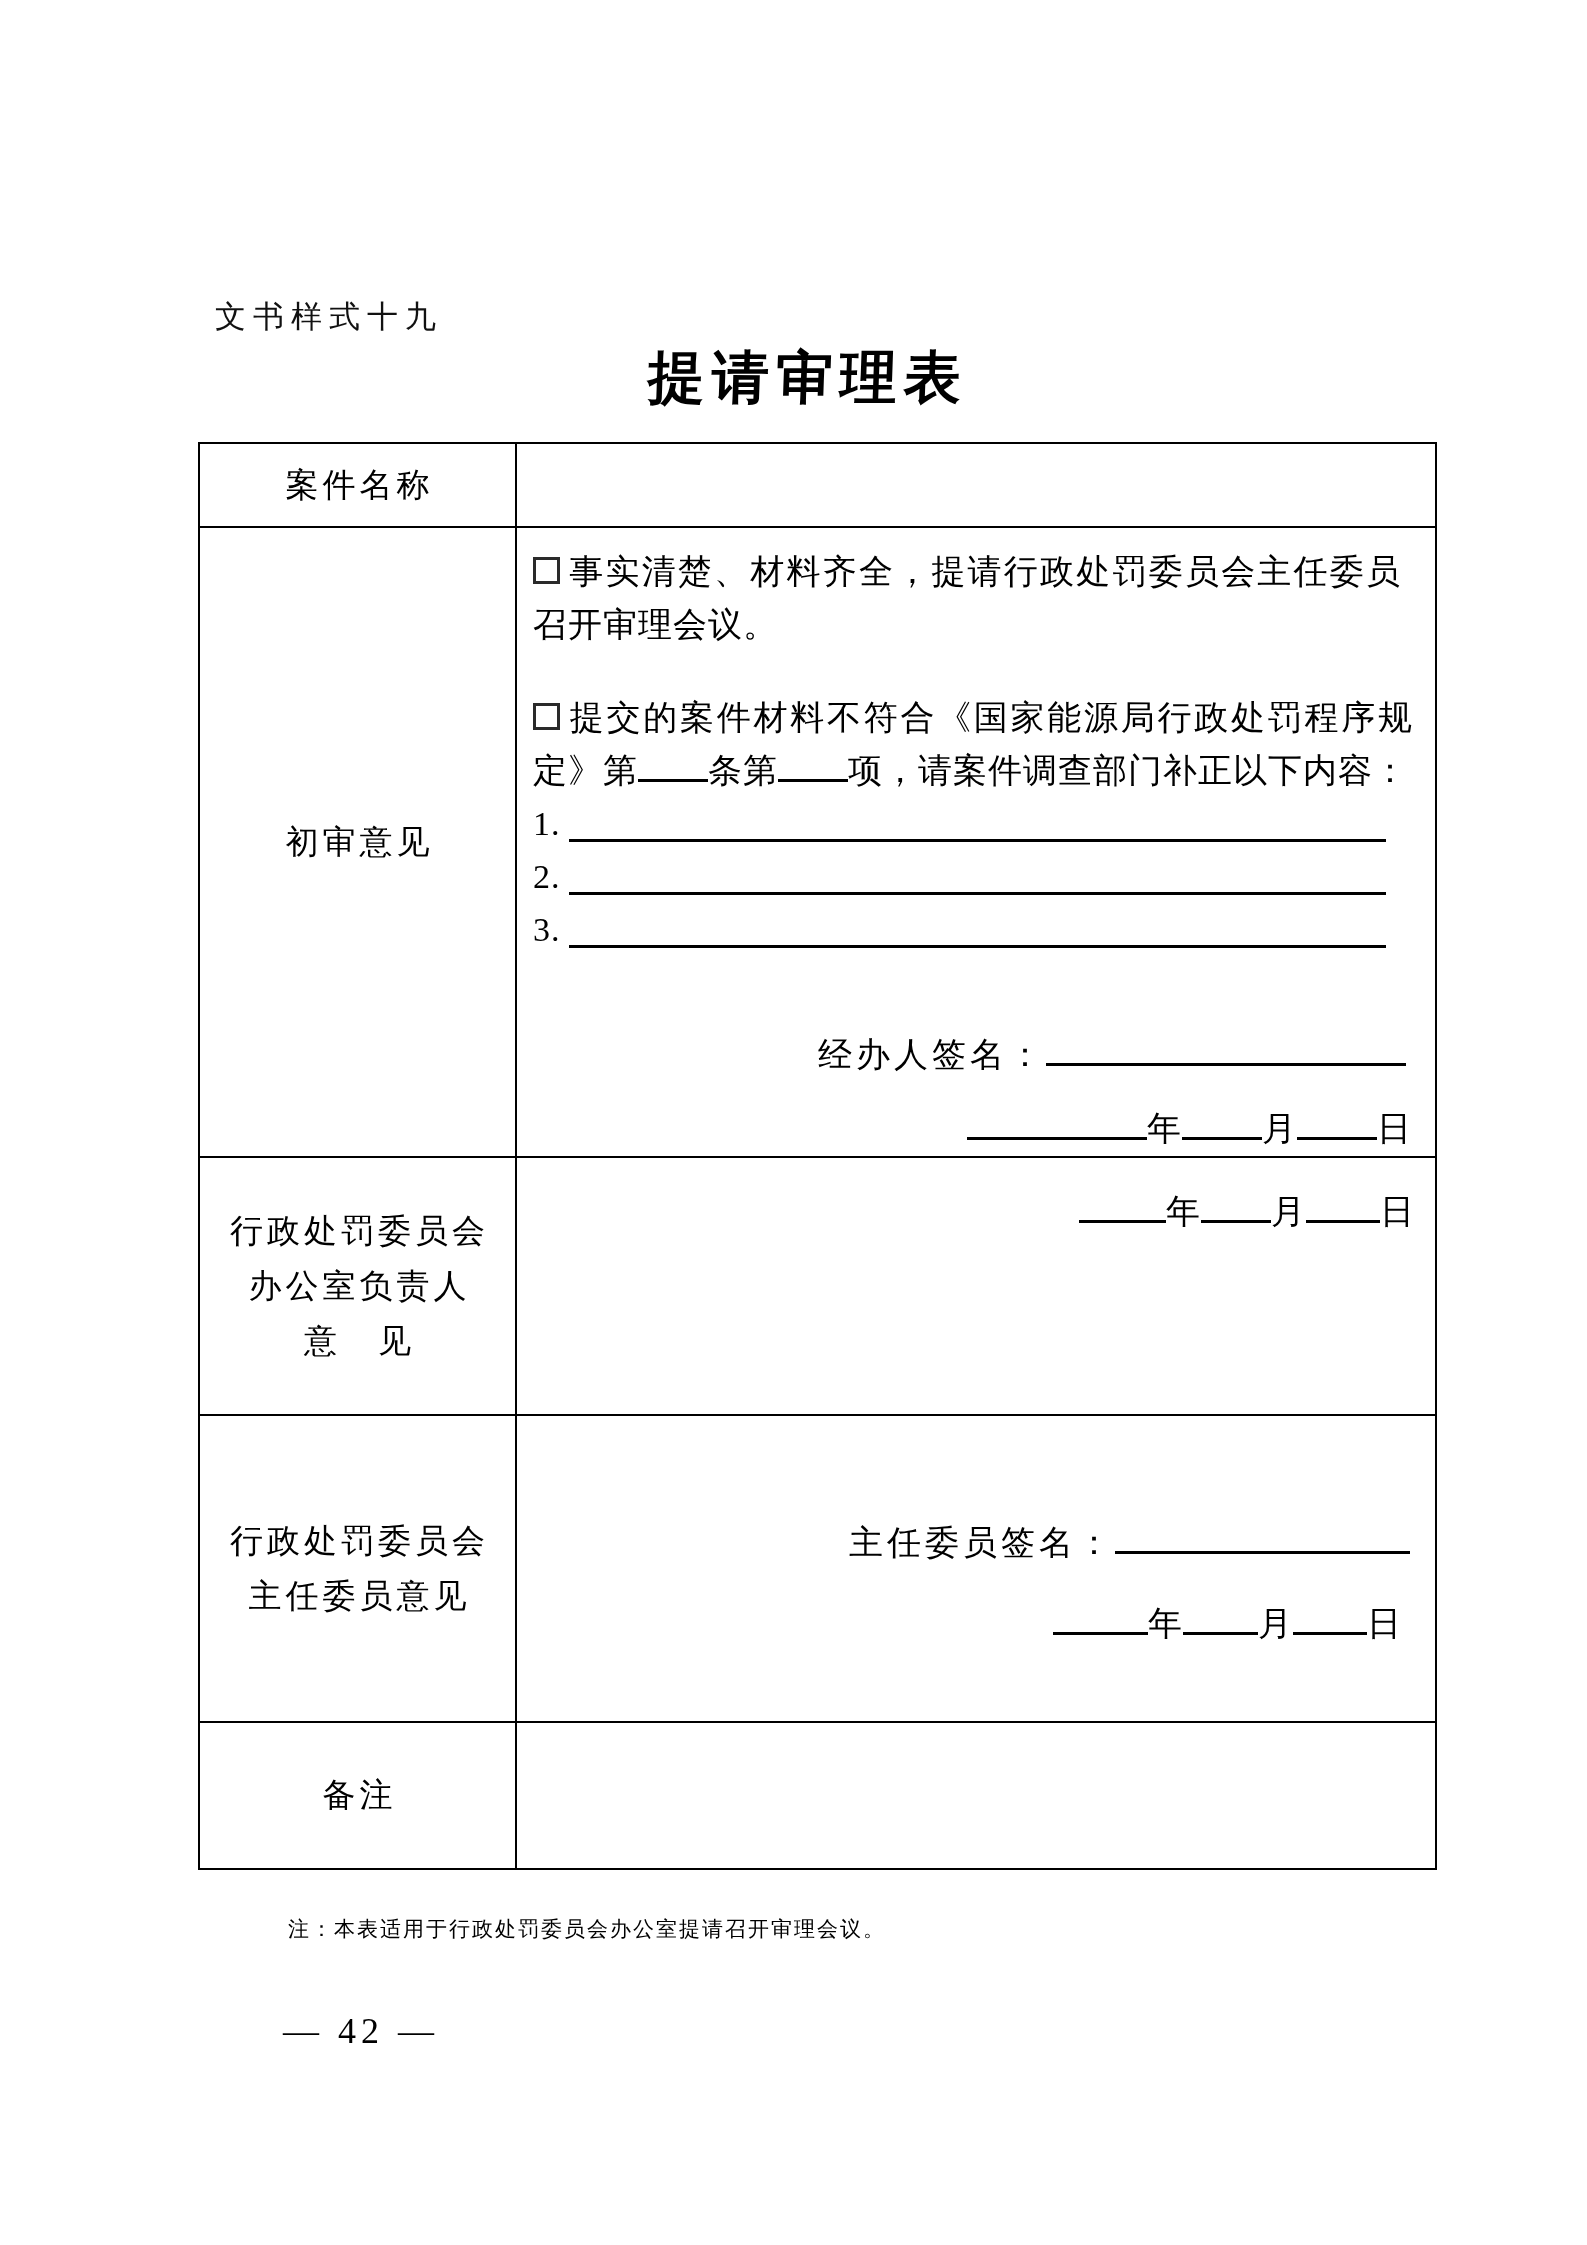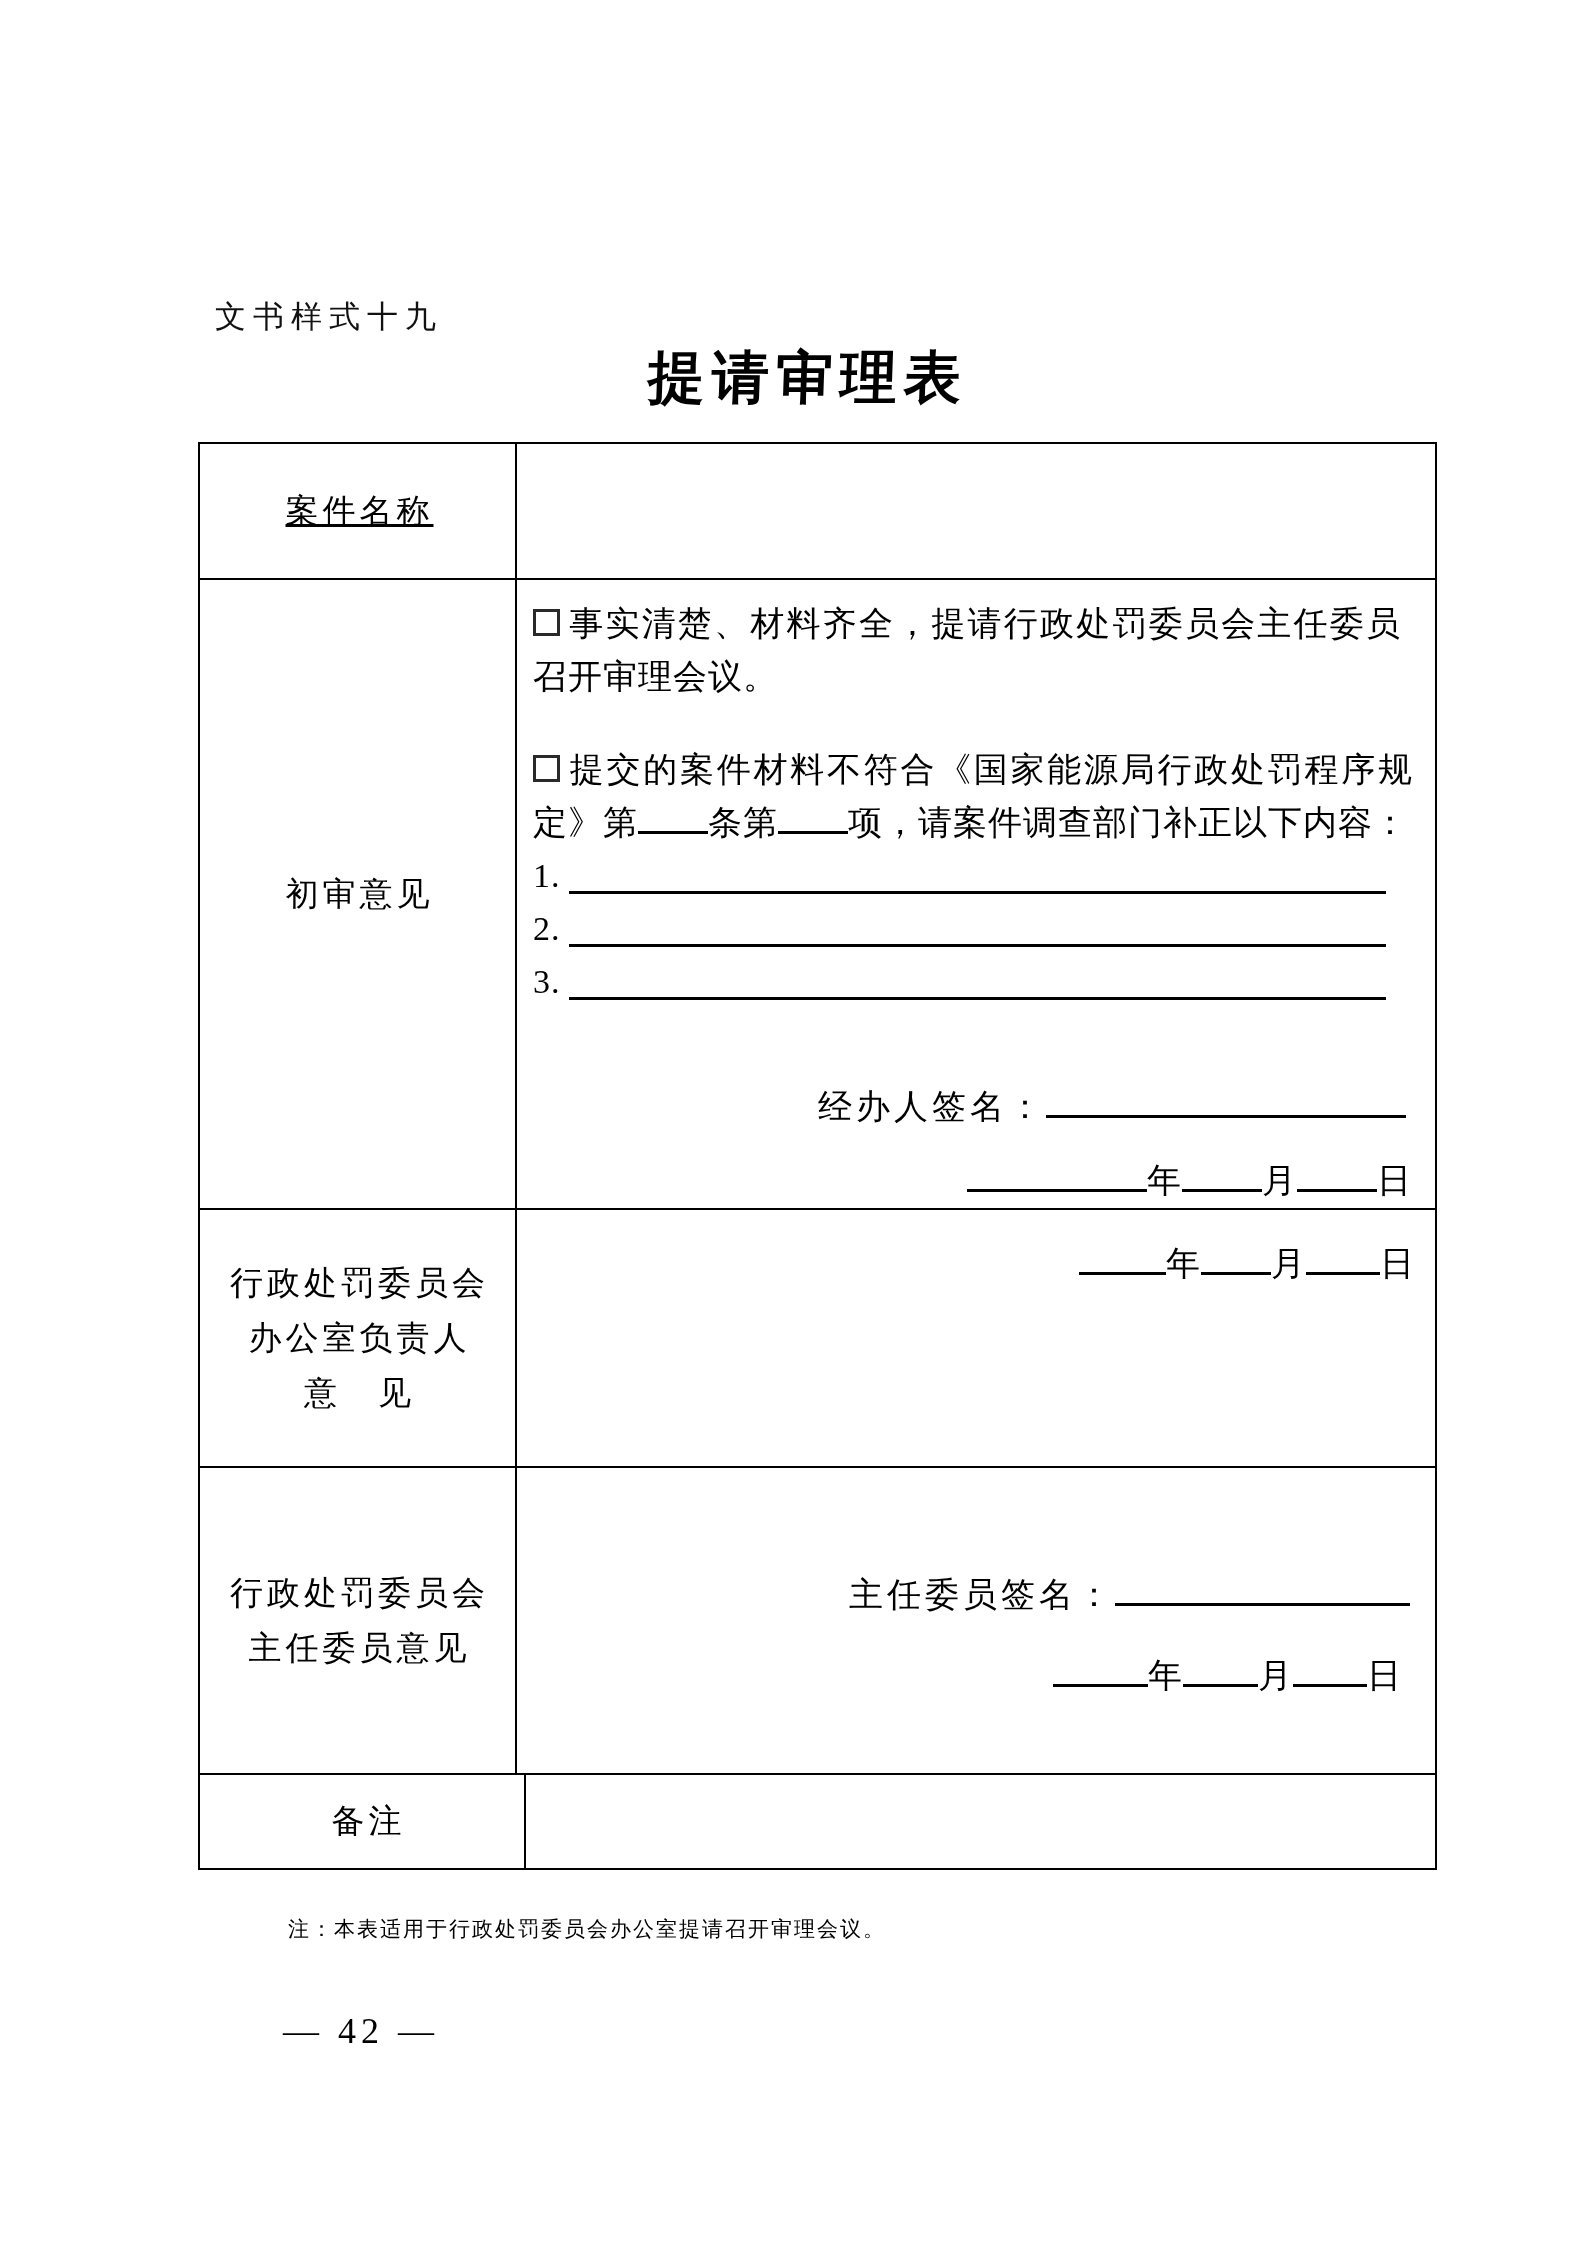--- a/index.html
+++ b/index.html
@@ -20,25 +20,25 @@
     transform:skewX(-2deg);
   }
   .form-table {
     position:absolute; left:198px; top:442px;
     width:1239px; height:1428px;
     border:2px solid #000;
     display:flex; flex-direction:column;
   }
   .trow { display:flex; border-bottom:2px solid #000; }
   .trow:last-child { border-bottom:none; }
-  .r1 { height:136px;text-decoration:underline; }
+  .r1 { height:84px; }
   .r2 { height:630px; }
   .r3 { height:258px; }
   .r4 { height:307px; }
-  .r5 { flex:1;padding-left:9px; }
+  .r5 { flex:1; }
   .lcell {
     width:317px; border-right:2px solid #000;
     display:flex; flex-direction:column; align-items:center; justify-content:center;
     font-size:33px; letter-spacing:4px; text-align:center;
     line-height:55px;
   }
   .lcell span { margin-right:-4px; }
   .rcell { flex:1; position:relative; }
   .r2 .rcell { padding:17px 16px 0 16px; font-size:34px; letter-spacing:1px; line-height:53px; }
   .para { text-align:justify; }

